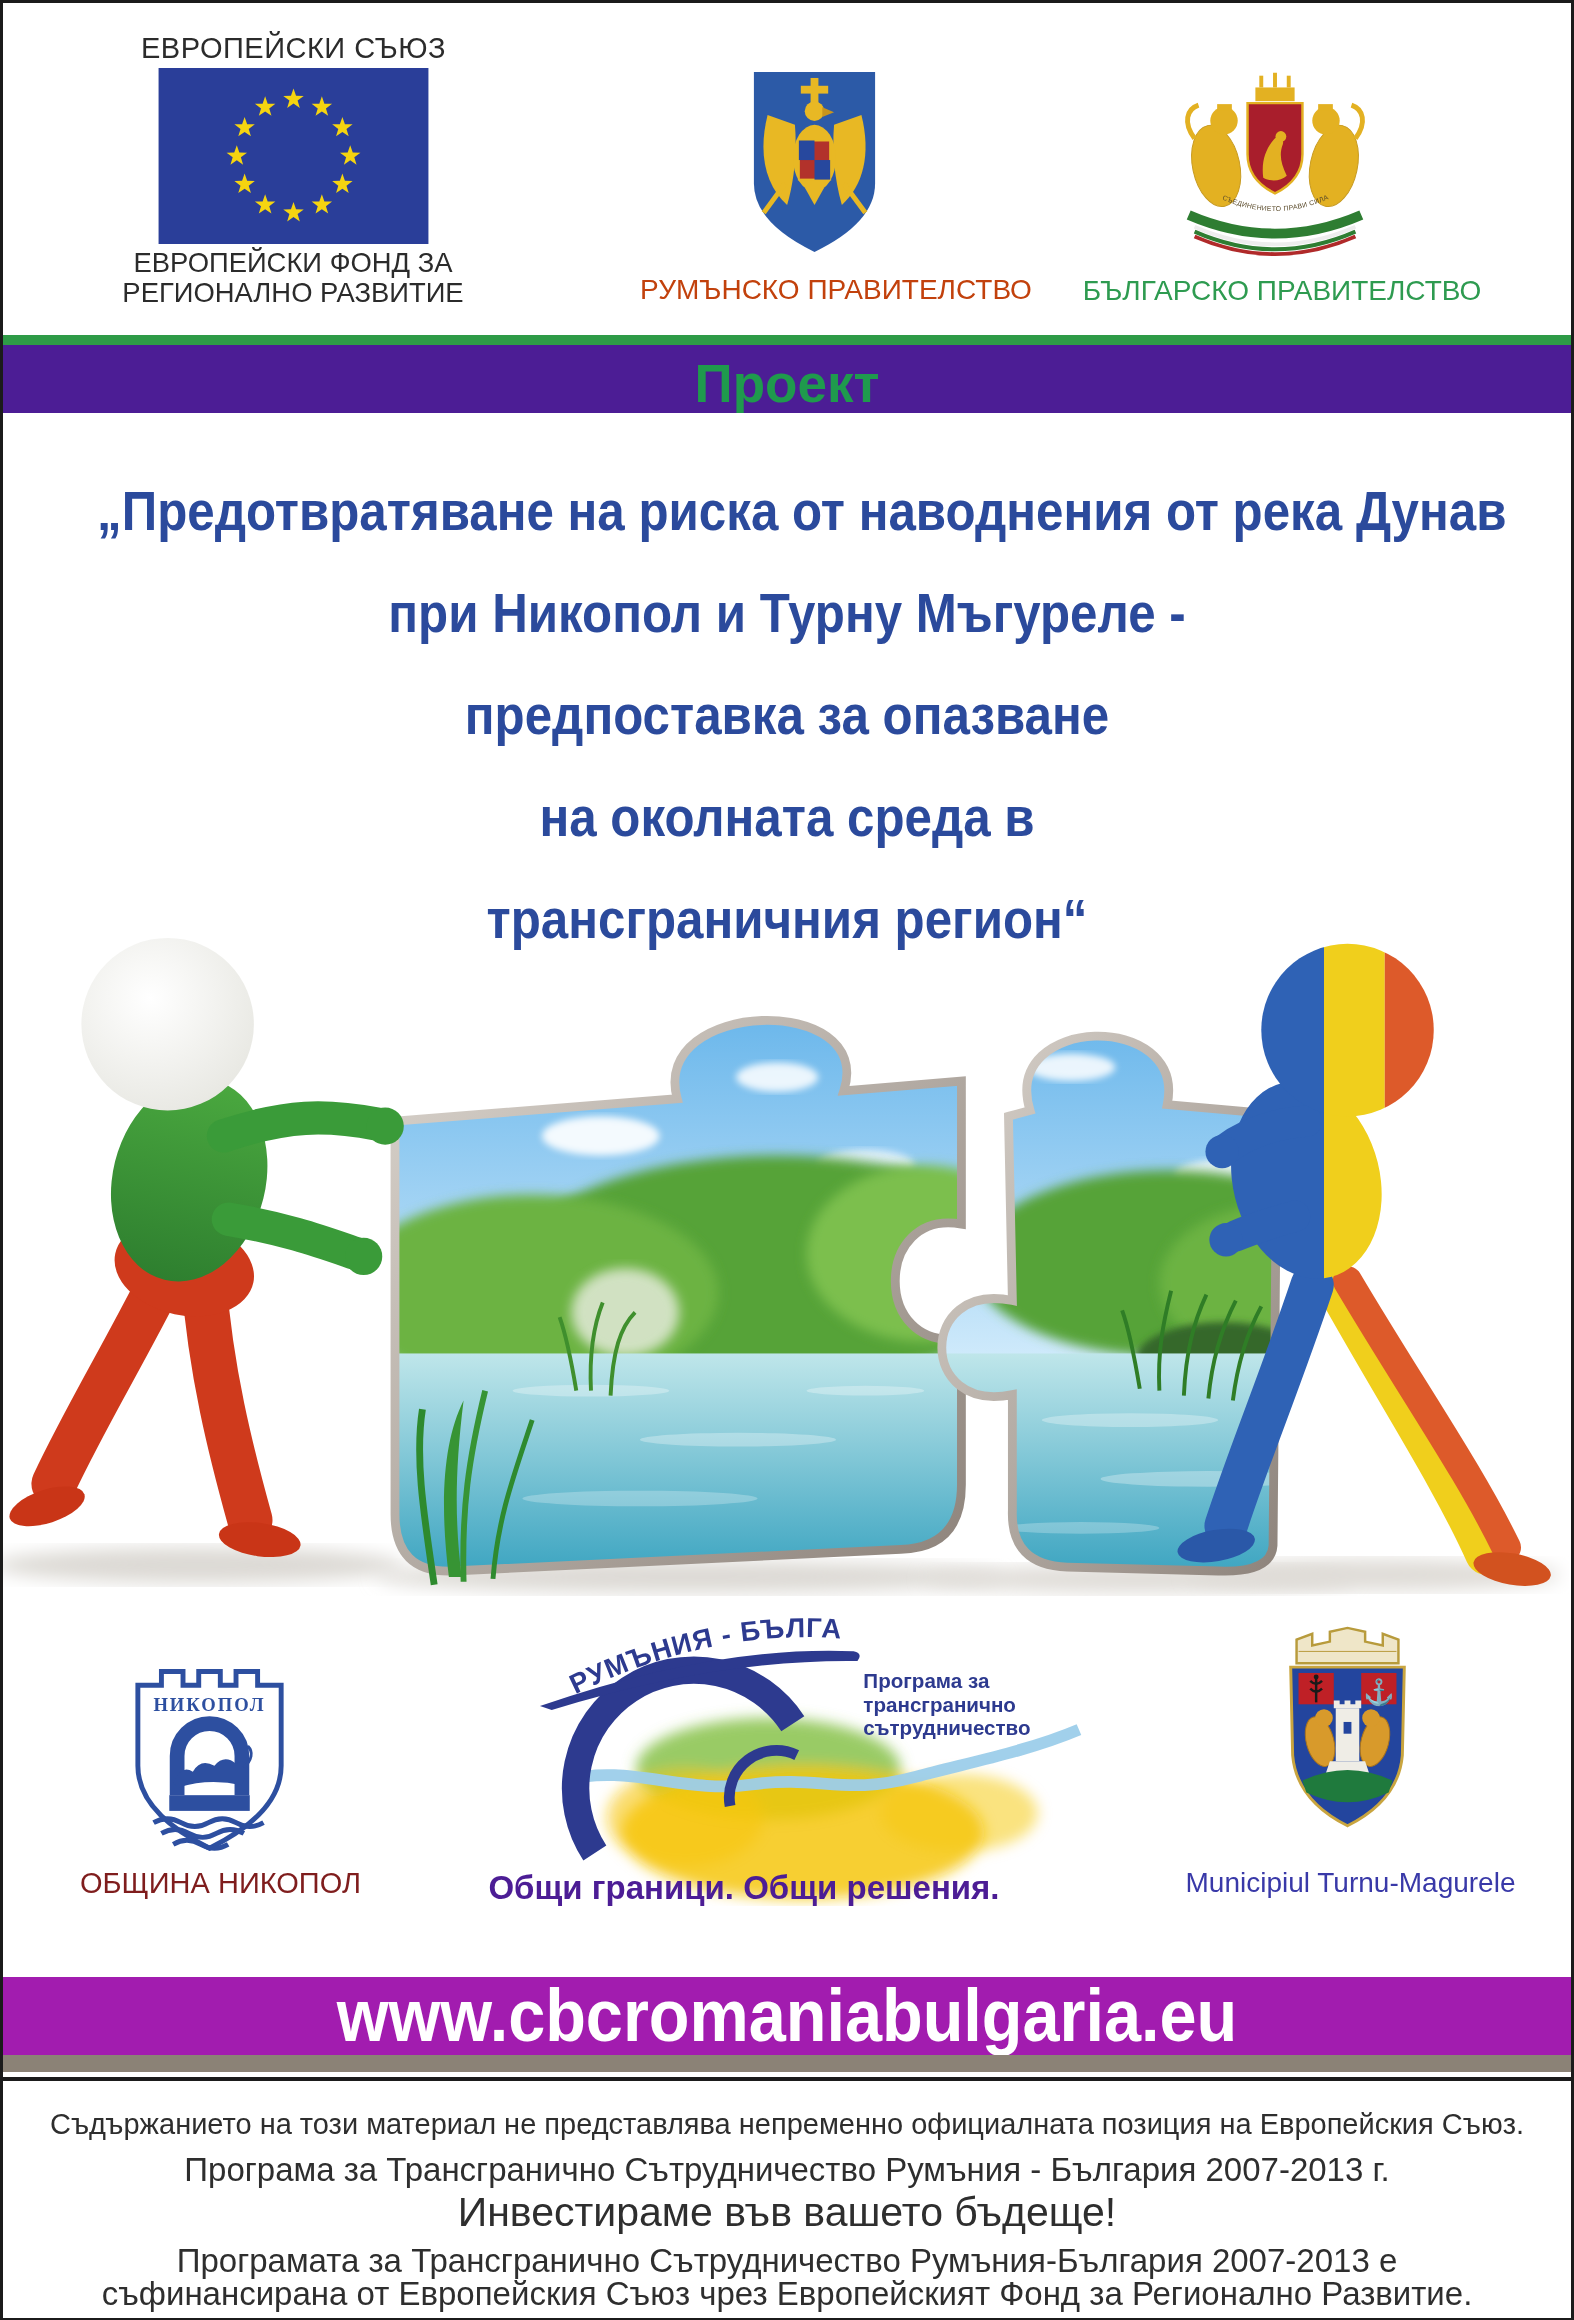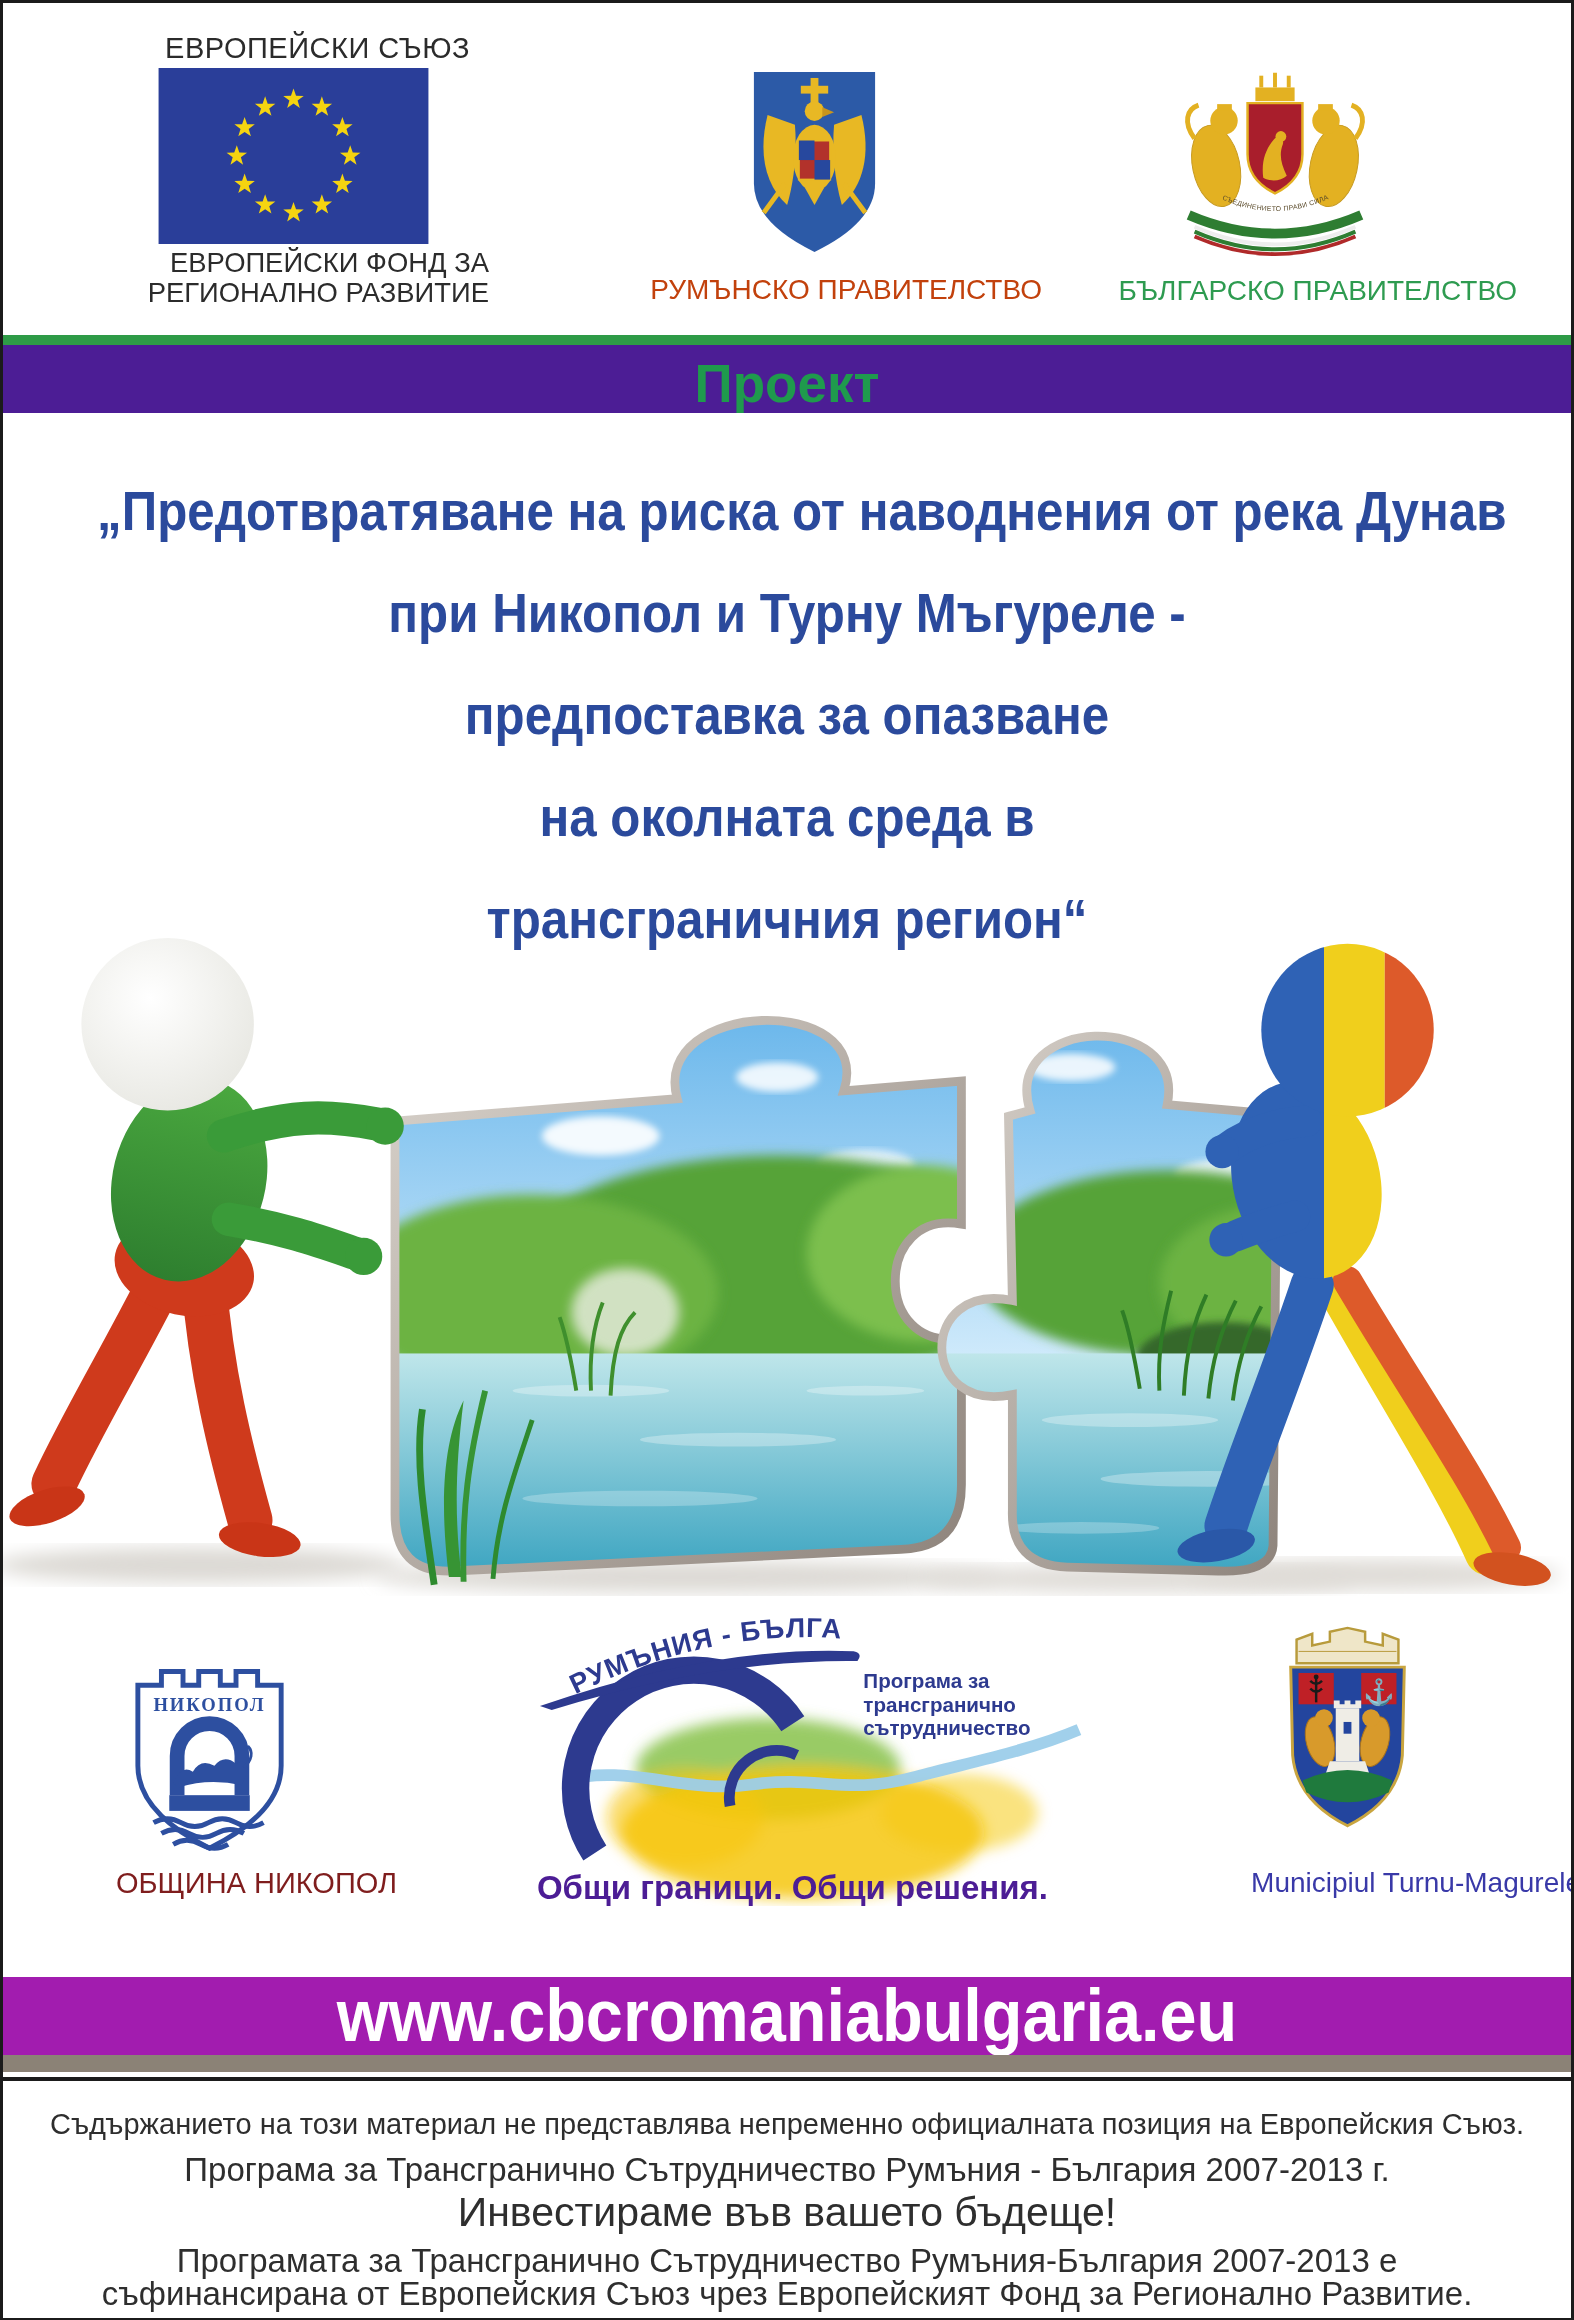--- a/index.html
+++ b/index.html
@@ -1,28 +1,28 @@
 <!DOCTYPE html>
 <html><head>
 <meta charset="utf-8">
 <style>
   html,body{margin:0;padding:0;background:#ffffff;}
   .poster{position:relative;width:1574px;height:2321px;box-sizing:border-box;
           border:3.9px solid #1b1b1b;background:#fff;overflow:hidden;
           font-family:"Liberation Sans",sans-serif;}
   .abs{position:absolute;}
-  .ctr{text-align:right;}
+  .ctr{text-align:center;}
   
   .eu-title{left:114px;top:29px;width:353px;font-size:29px;color:#2b2b2b;letter-spacing:0.5px;}
   .eu-flag{left:155px;top:65px;}
   .eu-sub{left:94px;top:245px;width:392px;font-size:27.4px;line-height:30px;color:#2b2b2b;}
   .ro-arms{left:747px;top:65px;}
   .ro-label{left:627px;top:271px;width:412px;font-size:28px;color:#c2410c;}
   .bg-arms{left:1162px;top:57px;}
-  .bg-label{left:1112px;top:272px;width:402px;font-size:28px;color:#2E9B50;}
+  .bg-label{left:1078px;top:272px;width:402px;font-size:28px;color:#2E9B50;}
   
   .green-stripe{left:0;top:332px;width:100%;height:9.8px;background:#2E9B47;}
   .yellow-banner{left:0;top:342px;width:100%;height:68px;background:#4c1d95;}
   .yellow-banner span{display:block;font-size:53px;font-weight:bold;line-height:78px;
         color:#1F9A4D;text-align:center;}
   
   .title-block{left:0;top:457px;width:100%;}
   .title-line{display:block;font-size:56px;font-weight:bold;line-height:102px;
         color:#2B4A9C;text-align:center;transform:scaleX(.88);transform-origin:50% 50%;white-space:nowrap;}
   

